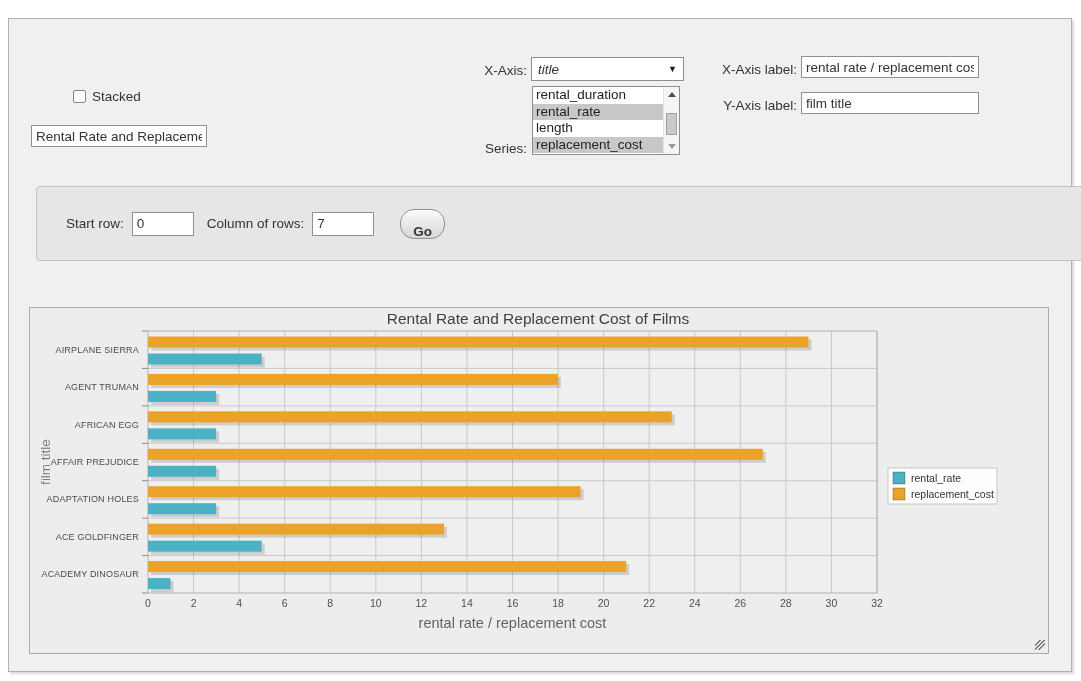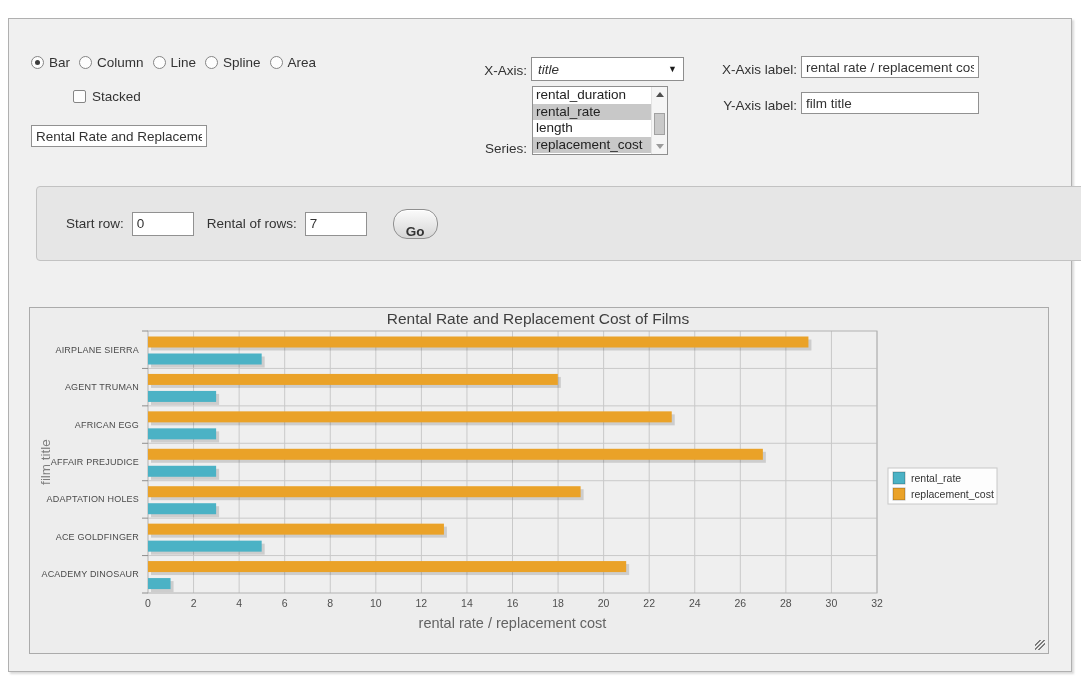--- a/index.html
+++ b/index.html
@@ -33,21 +33,21 @@
   .x-input { position:absolute; left:792px; top:37px; width:178px; }
   .y-input { position:absolute; left:792px; top:73px; width:178px; }
 
   
   .select { position:absolute; left:522px; top:38px; width:153px; height:24px; background:#fff;
             border:1px solid #8e8e8e; font-size:13.5px; display:flex; align-items:center;
             padding:0 6px; cursor:default;font-style:italic; }
   .select .arrow { margin-left:auto; font-size:9px; color:#1b1b1b; }
 
   
-  .listbox { position:absolute; left:523px; top:67px; width:136px; height:69px; background:#fff;
+  .listbox { position:absolute; left:523px; top:67px; width:148px; height:69px; background:#fff;
              border:1px solid #8e8e8e; font-size:13.5px; overflow:hidden; }
   .lb-option { height:16.5px; line-height:16.5px; padding-left:3px; width:calc(100% - 16px);
                white-space:nowrap; color:#222; }
   .lb-option.selected { background:#c8c8c8; }
   .scrollbar { position:absolute; top:0; right:0; width:16px; height:100%; background:#f5f5f5;
                border-left:1px solid #e3e3e3; }
   .sb-btn { position:absolute; left:0; width:100%; height:13px; display:flex; align-items:center; justify-content:center; }
   .sb-up { top:1px; } .sb-down { bottom:1px; }
   .tri-up { width:0; height:0; border-left:4px solid transparent; border-right:4px solid transparent;
             border-bottom:5px solid #4f4f4f; }
@@ -75,42 +75,20 @@
             linear-gradient(135deg, transparent 45%, #555 45%, #555 55%, transparent 55%),
             linear-gradient(135deg, transparent 65%, #555 65%, #555 75%, transparent 75%),
             linear-gradient(135deg, transparent 25%, #555 25%, #555 35%, transparent 35%);
           opacity:.75; }
 </style>
 </head>
 <body>
 
 <div class="fieldset">
 
-  <div class="radio-row" id="chart-type-group">
-      <label class="radio-item">
-        <span class="radio-glyph checked"></span>
-        <span>Bar</span>
-      </label>
-      <label class="radio-item">
-        <span class="radio-glyph"></span>
-        <span>Column</span>
-      </label>
-      <label class="radio-item">
-        <span class="radio-glyph"></span>
-        <span>Line</span>
-      </label>
-      <label class="radio-item">
-        <span class="radio-glyph"></span>
-        <span>Spline</span>
-      </label>
-      <label class="radio-item">
-        <span class="radio-glyph"></span>
-        <span>Area</span>
-      </label>
-    </div>
 
   <div class="stacked-row">
     <span class="checkbox-glyph"></span>
     <span>Stacked</span>
   </div>
 
   <input type="text" class="title-input" value="Rental Rate and Replacement Cost of Films" style="">
 
   <span class="ctl-label" style="left:430px; top:44px; width:88px;">X-Axis:</span>
   <div class="select">
@@ -140,21 +118,21 @@
   <span class="ctl-label" style="left:688px; top:43px; width:100px;">X-Axis label:</span>
   <input type="text" class="x-input" value="rental rate / replacement cost" style="">
 
   <span class="ctl-label" style="left:688px; top:79px; width:100px;">Y-Axis label:</span>
   <input type="text" class="y-input" value="film title" style="">
 
   <div class="rows-panel">
     <span>Start row:</span>
     <input type="text" value="0" style="">
     <span class="gap1"></span>
-    <span>Rental of rows:</span>
+    <span>Column of rows:</span>
     <input type="text" value="7" style="">
     <span class="gap2"></span>
     <button class="go-btn">Go</button>
   </div>
 
   <div class="chart-box">
     <svg id="chart-svg" width="1018" height="345">
         <rect x="118" y="23" width="729" height="262" fill="#efefef"></rect>
         <line x1="163.5625" y1="23" x2="163.5625" y2="285" stroke="#c9c9c9" stroke-width="1"></line>
         <line x1="209.125" y1="23" x2="209.125" y2="285" stroke="#c9c9c9" stroke-width="1"></line>

